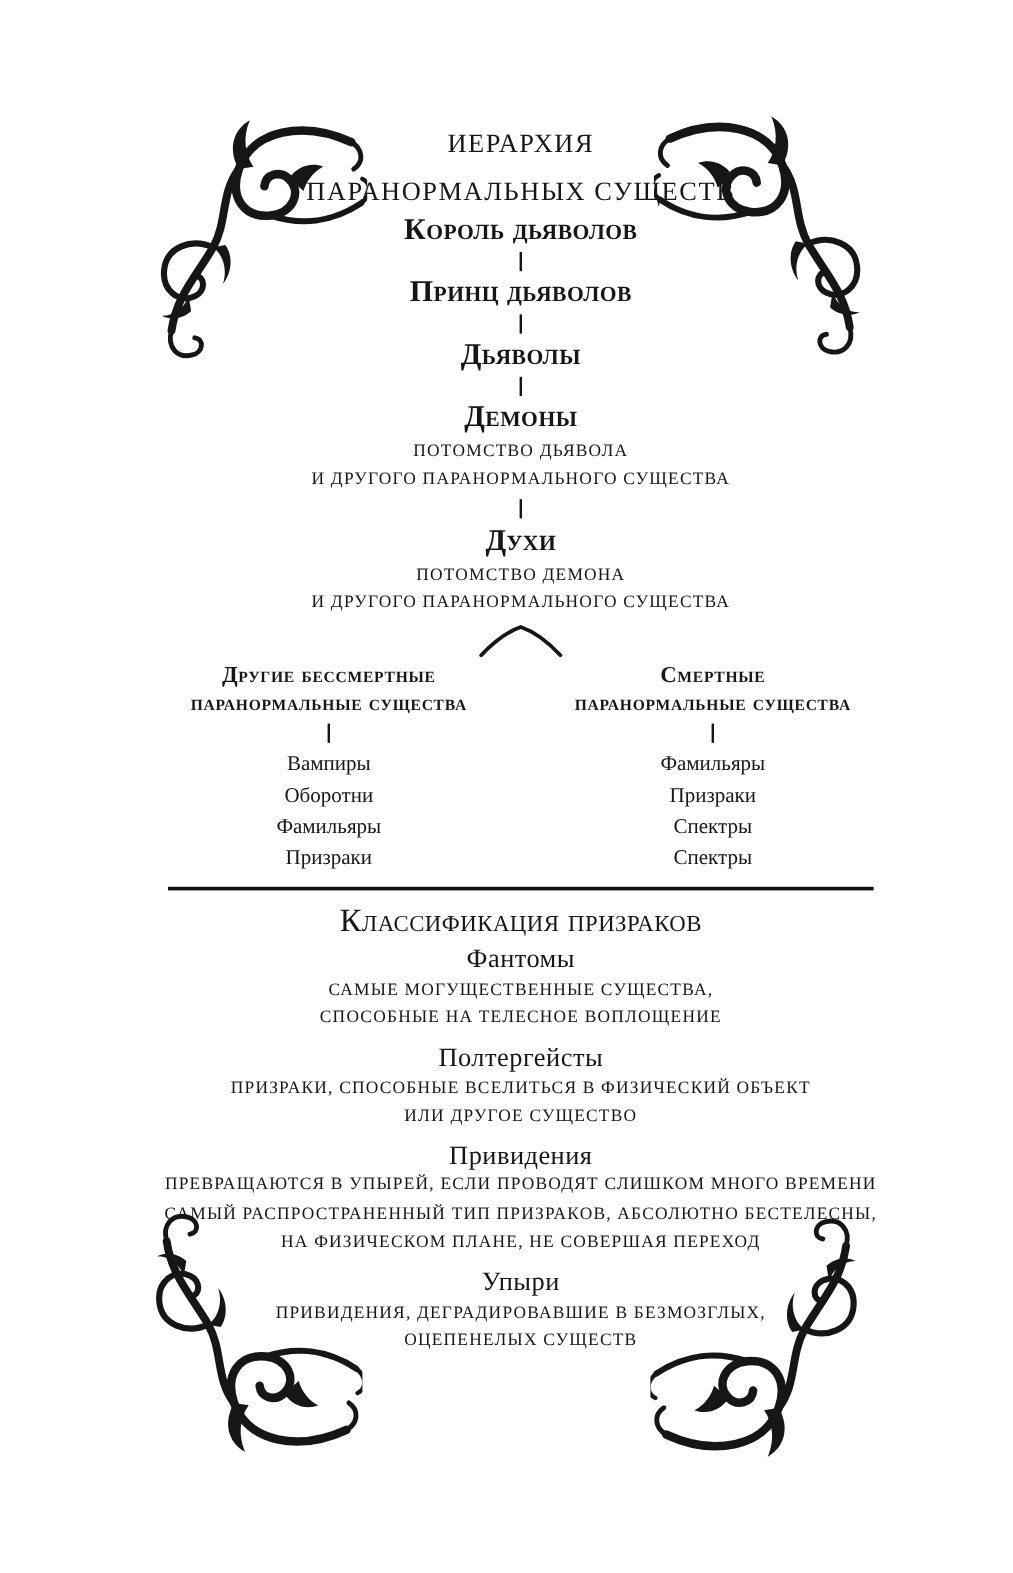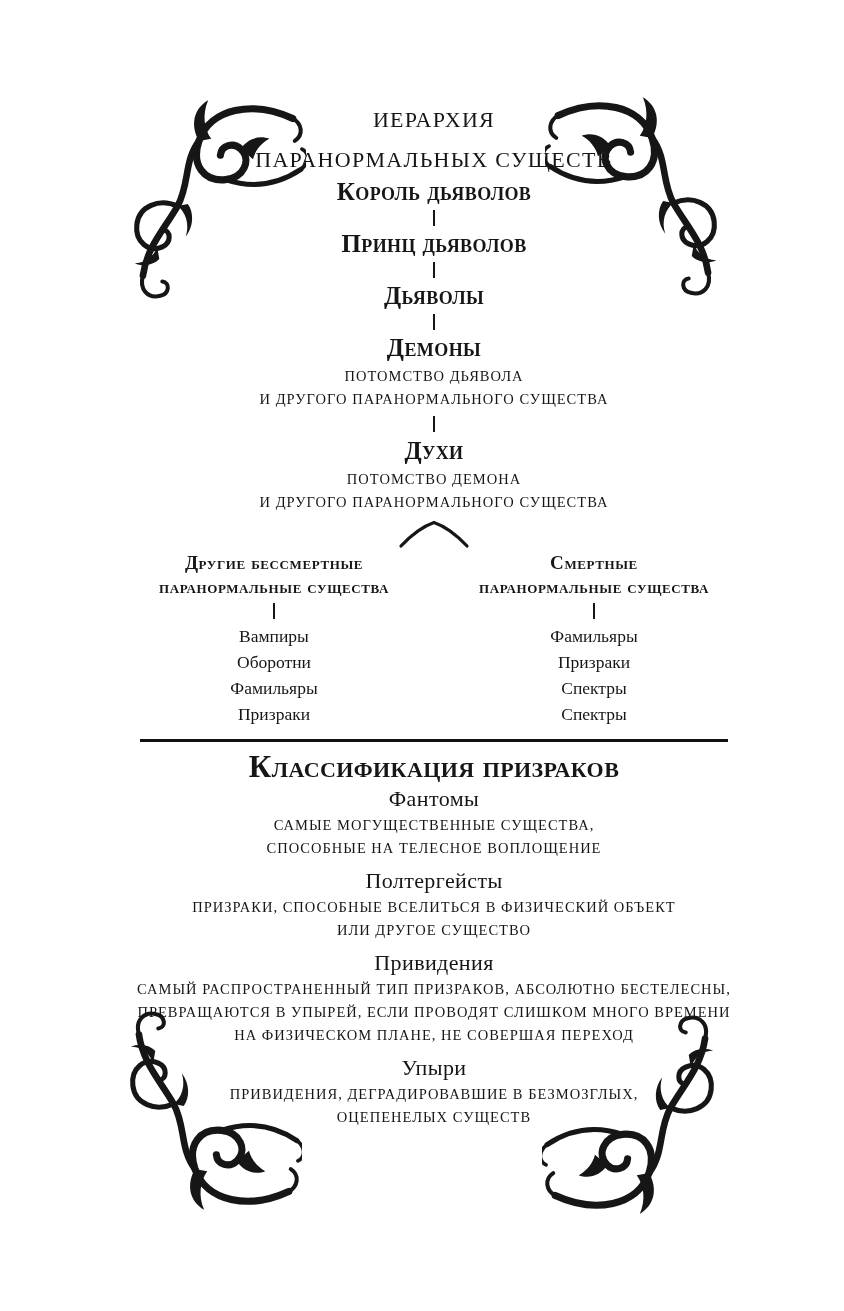--- a/index.html
+++ b/index.html
@@ -73,23 +73,23 @@
   }
 
   .divider {
     width:588px; height:2.5px;
     background:#111;
     margin:12px auto 0;
   }
 
   .class-title {
     margin-top:12px;
-    font-size:31px;
+    font-size:27px;
     line-height:26px;
-    font-weight:700;
+    font-weight:400;
     font-variant:small-caps;
     letter-spacing:.4px;
   }
 
   .entry-name {
     font-size:22px;
     line-height:26px;
     letter-spacing:.4px;
   }
   .entry-name.first { margin-top:6px; }
@@ -199,21 +199,21 @@
 
   <div class="entry-name first">Фантомы</div>
   <div class="entry-desc">САМЫЕ МОГУЩЕСТВЕННЫЕ СУЩЕСТВА,</div>
   <div class="entry-desc" style="margin-top:0">СПОСОБНЫЕ НА ТЕЛЕСНОЕ ВОПЛОЩЕНИЕ</div>
 
   <div class="entry-name next">Полтергейсты</div>
   <div class="entry-desc">ПРИЗРАКИ, СПОСОБНЫЕ ВСЕЛИТЬСЯ В ФИЗИЧЕСКИЙ ОБЪЕКТ</div>
   <div class="entry-desc" style="margin-top:0">ИЛИ ДРУГОЕ СУЩЕСТВО</div>
 
   <div class="entry-name next">Привидения</div>
+  <div class="entry-desc" style="margin-top:0">ПРЕВРАЩАЮТСЯ В УПЫРЕЙ, ЕСЛИ ПРОВОДЯТ СЛИШКОМ МНОГО ВРЕМЕНИ</div>
   <div class="entry-desc">САМЫЙ РАСПРОСТРАНЕННЫЙ ТИП ПРИЗРАКОВ, АБСОЛЮТНО БЕСТЕЛЕСНЫ,</div>
-  <div class="entry-desc" style="margin-top:0">ПРЕВРАЩАЮТСЯ В УПЫРЕЙ, ЕСЛИ ПРОВОДЯТ СЛИШКОМ МНОГО ВРЕМЕНИ</div>
   <div class="entry-desc" style="margin-top:0">НА ФИЗИЧЕСКОМ ПЛАНЕ, НЕ СОВЕРШАЯ ПЕРЕХОД</div>
 
   <div class="entry-name next">Упыри</div>
   <div class="entry-desc">ПРИВИДЕНИЯ, ДЕГРАДИРОВАВШИЕ В БЕЗМОЗГЛЫХ,</div>
   <div class="entry-desc" style="margin-top:0">ОЦЕПЕНЕЛЫХ СУЩЕСТВ</div>
 
 </div>
 
 </body></html>

